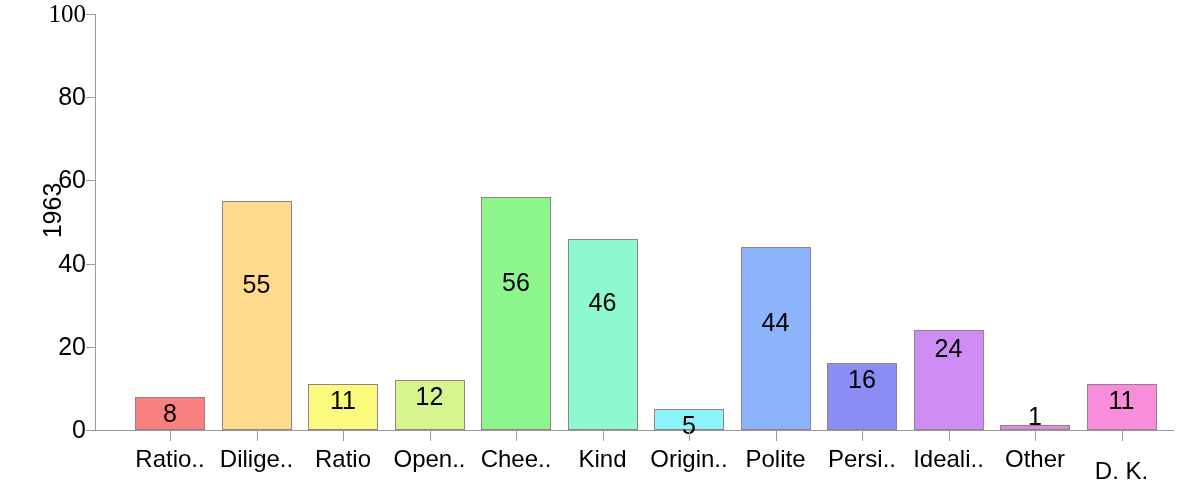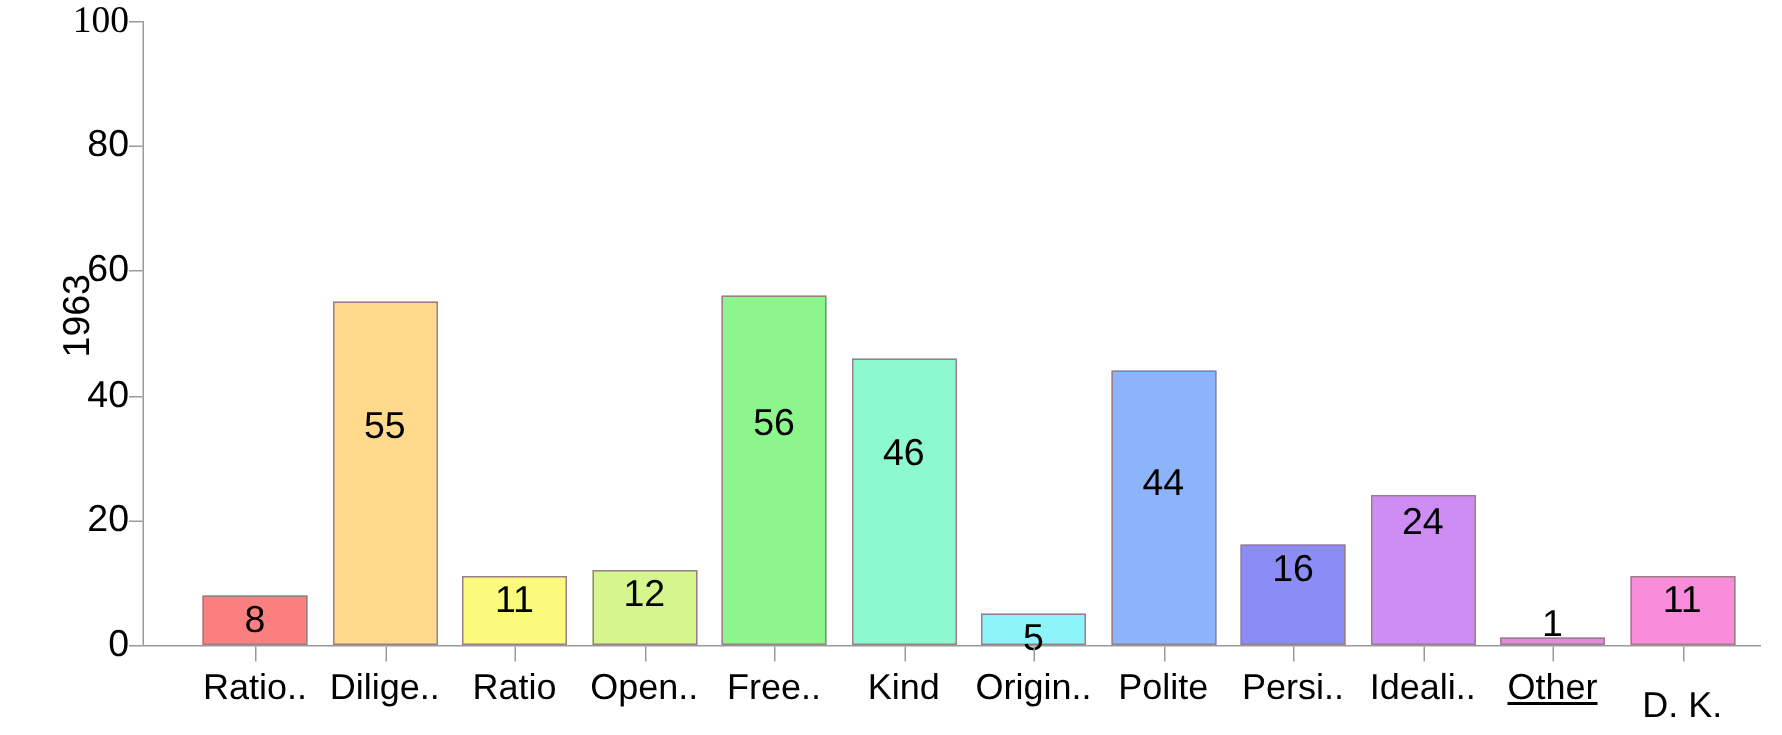--- a/index.html
+++ b/index.html
@@ -154,30 +154,30 @@
   <div id="x-ticks">
       <div class="x-tick" style="left: 170px;"></div>
       <div class="x-tick-label" style="left: 110px; width: 120px;">Ratio..</div>
       <div class="x-tick" style="left: 256.5px;"></div>
       <div class="x-tick-label" style="left: 196.5px; width: 120px;">Dilige..</div>
       <div class="x-tick" style="left: 343px;"></div>
       <div class="x-tick-label" style="left: 283px; width: 120px;">Ratio</div>
       <div class="x-tick" style="left: 429.5px;"></div>
       <div class="x-tick-label" style="left: 369.5px; width: 120px;">Open..</div>
       <div class="x-tick" style="left: 516px;"></div>
-      <div class="x-tick-label" style="left: 456px; width: 120px;">Free..</div>
+      <div class="x-tick-label" style="left: 456px; width: 120px;">Chee..</div>
       <div class="x-tick" style="left: 602.5px;"></div>
       <div class="x-tick-label" style="left: 542.5px; width: 120px;">Kind</div>
       <div class="x-tick" style="left: 689px;"></div>
       <div class="x-tick-label" style="left: 629px; width: 120px;">Origin..</div>
       <div class="x-tick" style="left: 775.5px;"></div>
       <div class="x-tick-label" style="left: 715.5px; width: 120px;">Polite</div>
       <div class="x-tick" style="left: 862px;"></div>
       <div class="x-tick-label" style="left: 802px; width: 120px;">Persi..</div>
       <div class="x-tick" style="left: 948.5px;"></div>
       <div class="x-tick-label" style="left: 888.5px; width: 120px;">Ideali..</div>
       <div class="x-tick" style="left: 1035px;"></div>
-      <div class="x-tick-label" style="left: 975px; width: 120px; text-decoration: underline;">Other</div>
+      <div class="x-tick-label" style="left: 975px; width: 120px;">Other</div>
       <div class="x-tick" style="left: 1121.5px;"></div>
       <div class="x-tick-label" style="left: 1061.5px; width: 120px; margin-top: 12px;">D. K.</div>
     </div>
 
 </div>
 
 </body></html>

